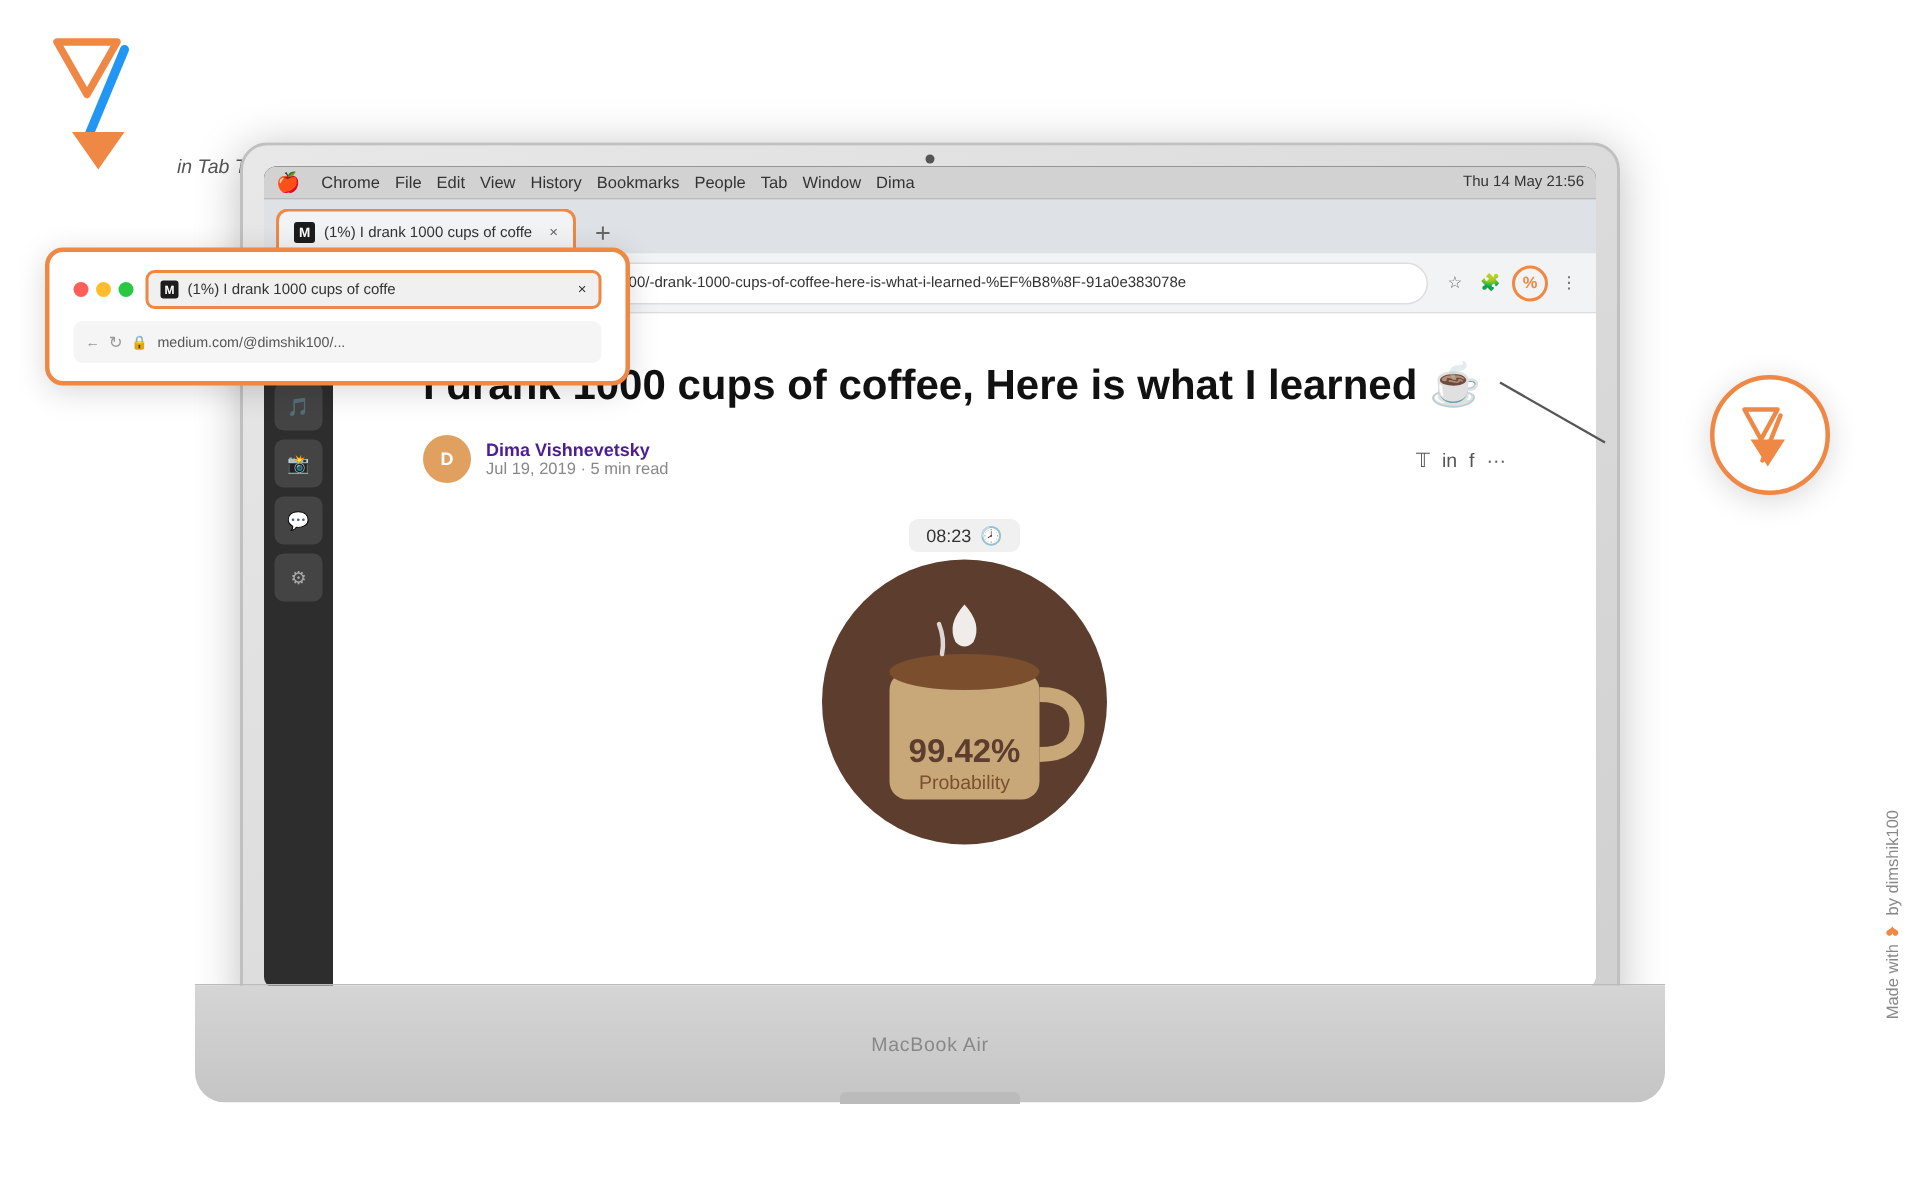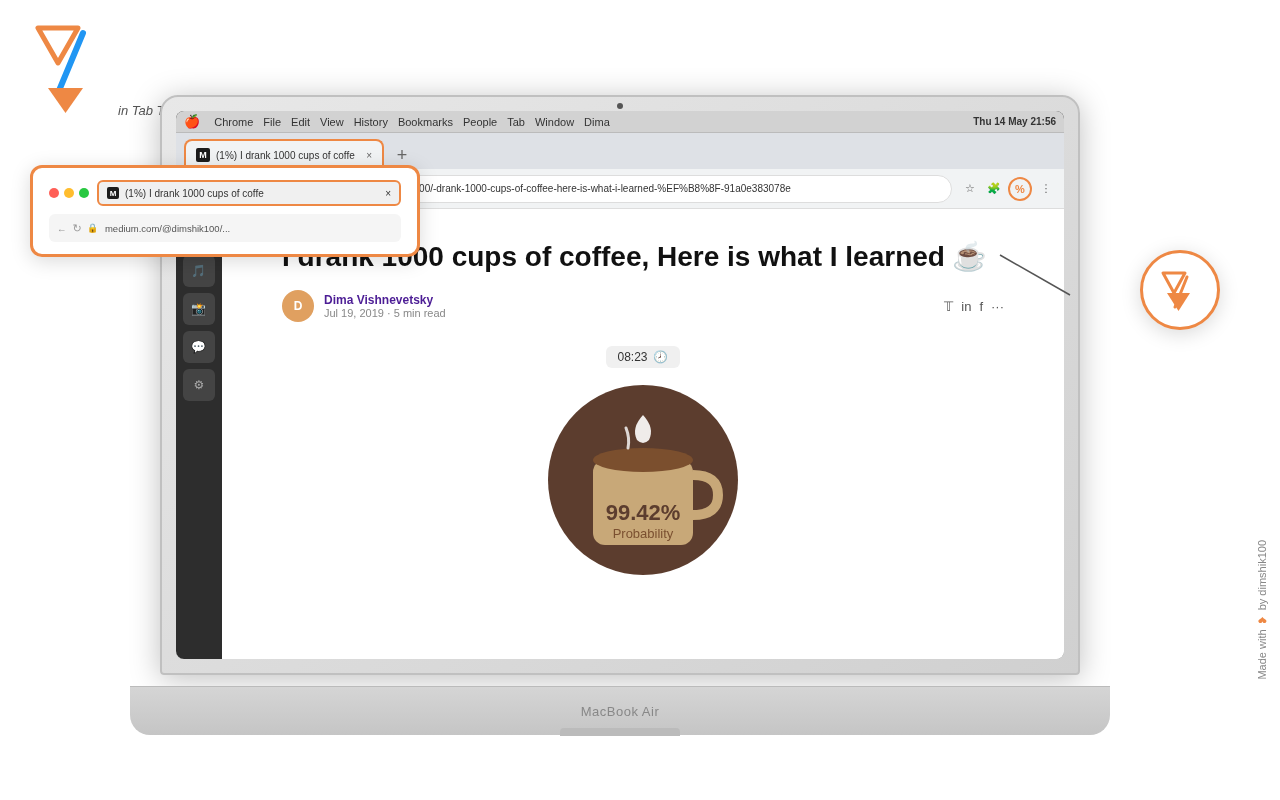--- a/index.html
+++ b/index.html
@@ -70,21 +70,21 @@
       bottom: 14px;
       background: #1e1e1e;
       border-radius: 8px;
       overflow: hidden;
     }
     .laptop-base {
       position: absolute;
       bottom: 0;
       left: -30px;
       right: -30px;
-      height: 49px;
+      height: 79px;
       background: linear-gradient(180deg, #d5d5d5 0%, #c5c5c5 100%);
       border-radius: 0 0 20px 20px;
       border-top: 1px solid #bbb;
     }
     .laptop-base-label {
       position: absolute;
       top: 50%;
       left: 50%;
       transform: translate(-50%, -50%);
       font-size: 13px;
@@ -138,21 +138,20 @@
       font-size: 11px;
       font-weight: 500;
       text-align: center;
     }
     .macos-menubar-right {
       margin-left: auto;
       display: flex;
       align-items: flex-end;
       gap: 6px;
       font-size: 10px;
-      font-weight: bold;
     }
 
     
     .chrome-browser {
       height: calc(100% - 22px);
       background: #f1f3f4;
       display: flex;
       flex-direction: column;
     }
     .chrome-tabs-bar {
@@ -393,21 +392,21 @@
     }
     .time-display {
       display: flex;
       align-items: center;
       gap: 6px;
       background: #f0f0f0;
       border-radius: 6px;
       padding: 4px 12px;
       font-size: 12px;
       color: #333;
-      margin-bottom: 12px;
+      margin-bottom: 0;
     }
 
     
     .coffee-circle {
       width: 200px;
       height: 200px;
     }
 
     
     .tab-callout {

